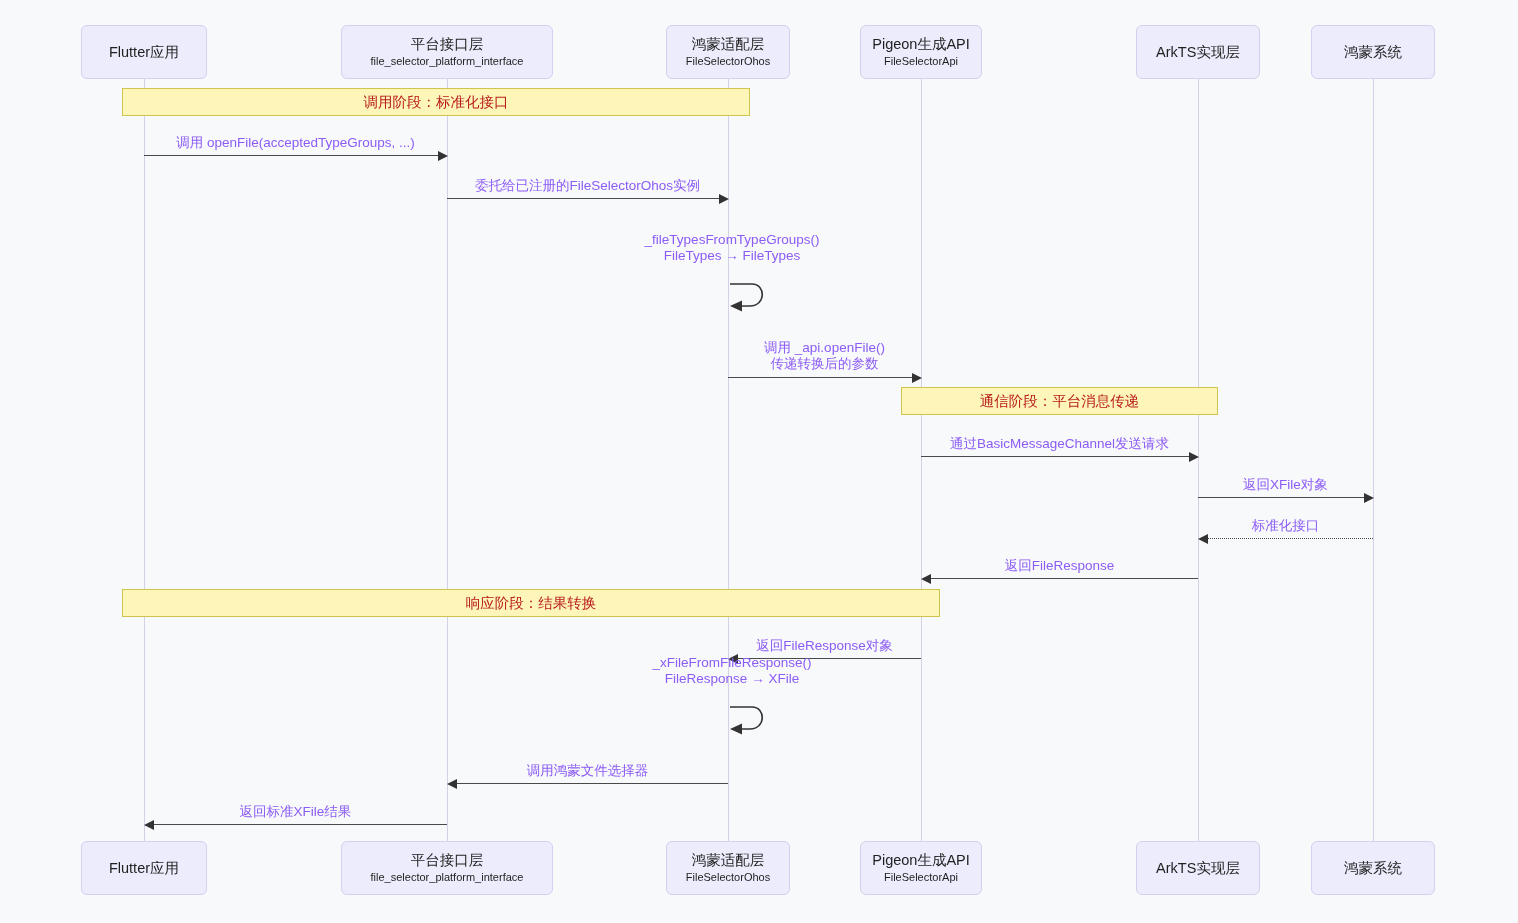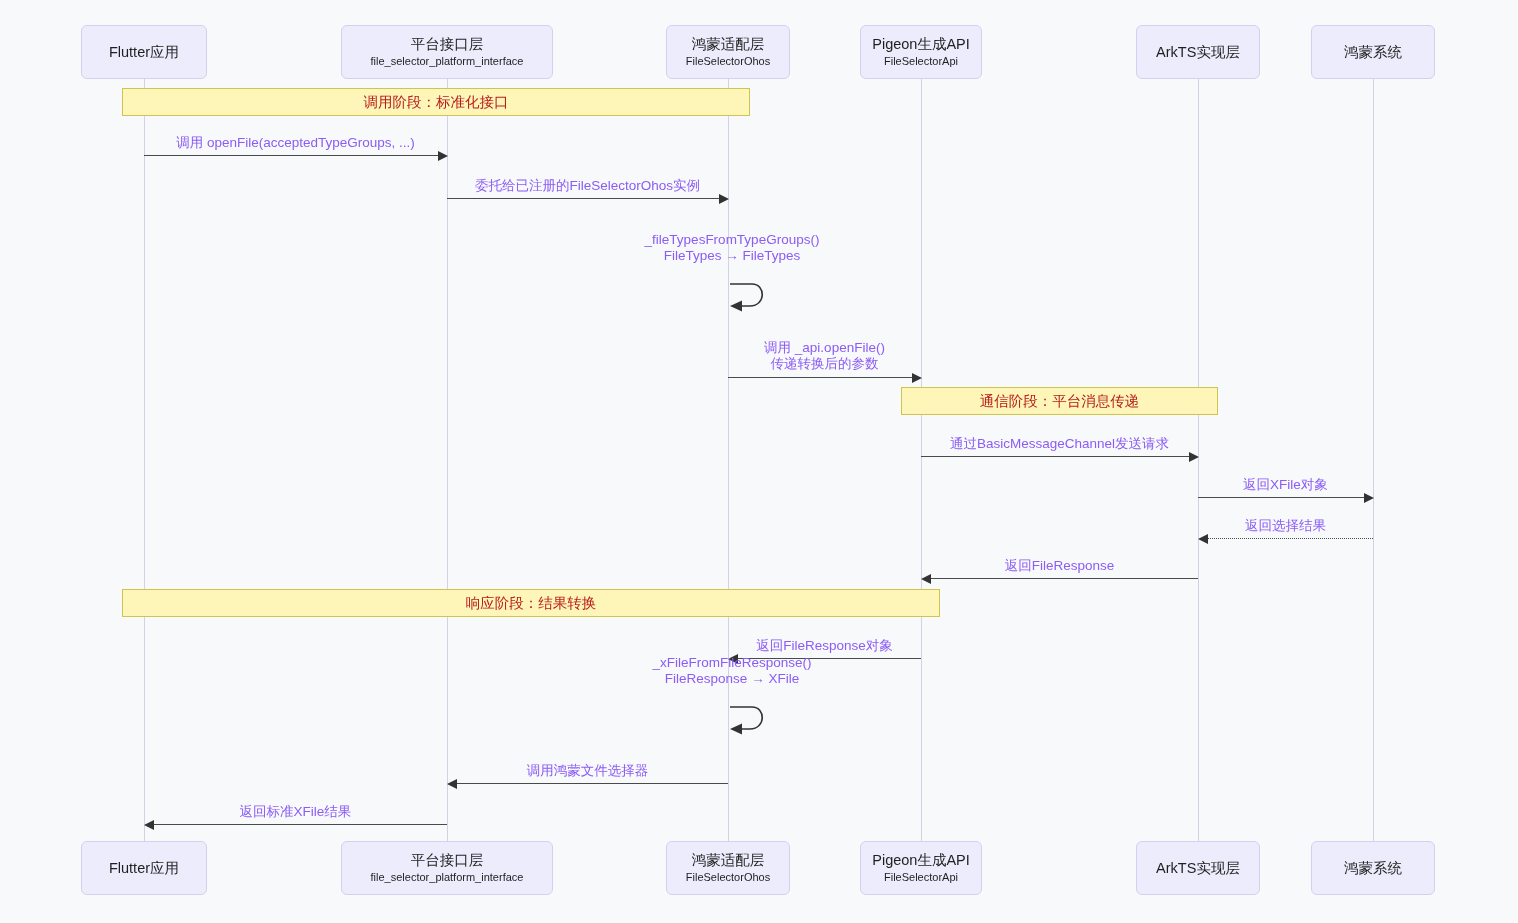--- a/index.html
+++ b/index.html
@@ -186,21 +186,21 @@
       <div>通过BasicMessageChannel发送请求</div>
     </div>
     <div class="msg-line" style="left: 1198px; top: 497px; width: 166px;"></div>
     <div class="arrowhead right" style="top: 492.5px; left: 1364px;"></div>
     <div class="msg-label" style="left: 1285.5px; top: 477px;">
       <div>返回XFile对象</div>
     </div>
     <div class="msg-line dotted" style="left: 1207px; top: 538px; width: 166px;"></div>
     <div class="arrowhead left" style="top: 533.5px; left: 1198px;"></div>
     <div class="msg-label" style="left: 1285.5px; top: 518px;">
-      <div>返回选择结果</div>
+      <div>标准化接口</div>
     </div>
     <div class="msg-line" style="left: 930px; top: 578px; width: 268px;"></div>
     <div class="arrowhead left" style="top: 573.5px; left: 921px;"></div>
     <div class="msg-label" style="left: 1059.5px; top: 558px;">
       <div>返回FileResponse</div>
     </div>
     <div class="msg-line" style="left: 737px; top: 658px; width: 184px;"></div>
     <div class="arrowhead left" style="top: 653.5px; left: 728px;"></div>
     <div class="msg-label" style="left: 824.5px; top: 638px;">
       <div>返回FileResponse对象</div>

